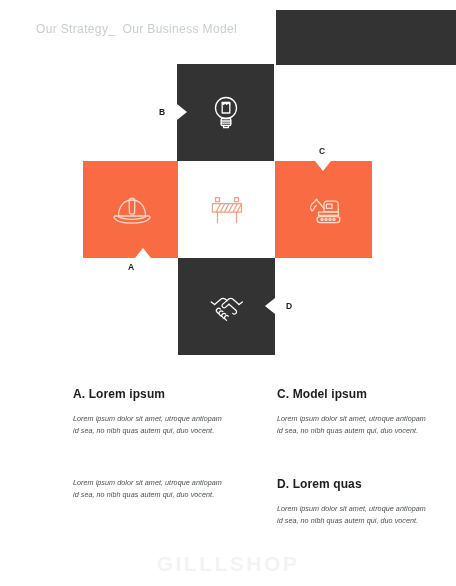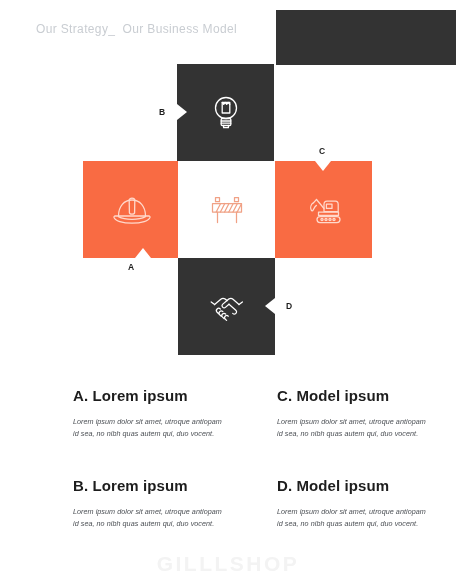--- a/index.html
+++ b/index.html
@@ -119,21 +119,21 @@
   .copy {
     position: absolute;
     width: 150px;
   }
   .copy-a { left: 73px;  top: 387px; }
   .copy-c { left: 277px; top: 387px; }
   .copy-b { left: 73px;  top: 477px; }
   .copy-d { left: 277px; top: 477px; }
 
   .copy-title {
-    font-size: 15px;
+    font-size: 12px;
     font-weight: bold;
     color: #1d1d1d;
     margin: 0 0 12px 0;
     letter-spacing: 0.1px;
   }
   .copy-body {
     font-size: 7.2px;
     line-height: 1.65;
     color: #4b4f54;
     margin: 0;
@@ -256,22 +256,21 @@
   <p class="copy-title">A. Lorem ipsum</p>
   <p class="copy-body">Lorem ipsum dolor sit amet, utroque antiopam id sea, no nibh quas autem qui, duo vocent.</p>
 </div>
 
 <div class="copy copy-c">
   <p class="copy-title">C. Model ipsum</p>
   <p class="copy-body">Lorem ipsum dolor sit amet, utroque antiopam id sea, no nibh quas autem qui, duo vocent.</p>
 </div>
 
 <div class="copy copy-b">
-  <p class="copy-title">B. Lorem ipsum</p>
   <p class="copy-body">Lorem ipsum dolor sit amet, utroque antiopam id sea, no nibh quas autem qui, duo vocent.</p>
 </div>
 
 <div class="copy copy-d">
-  <p class="copy-title">D. Model ipsum</p>
+  <p class="copy-title">D. Lorem quas</p>
   <p class="copy-body">Lorem ipsum dolor sit amet, utroque antiopam id sea, no nibh quas autem qui, duo vocent.</p>
 </div>
 
 <div class="watermark">GILLLSHOP</div>
 
 </body></html>

